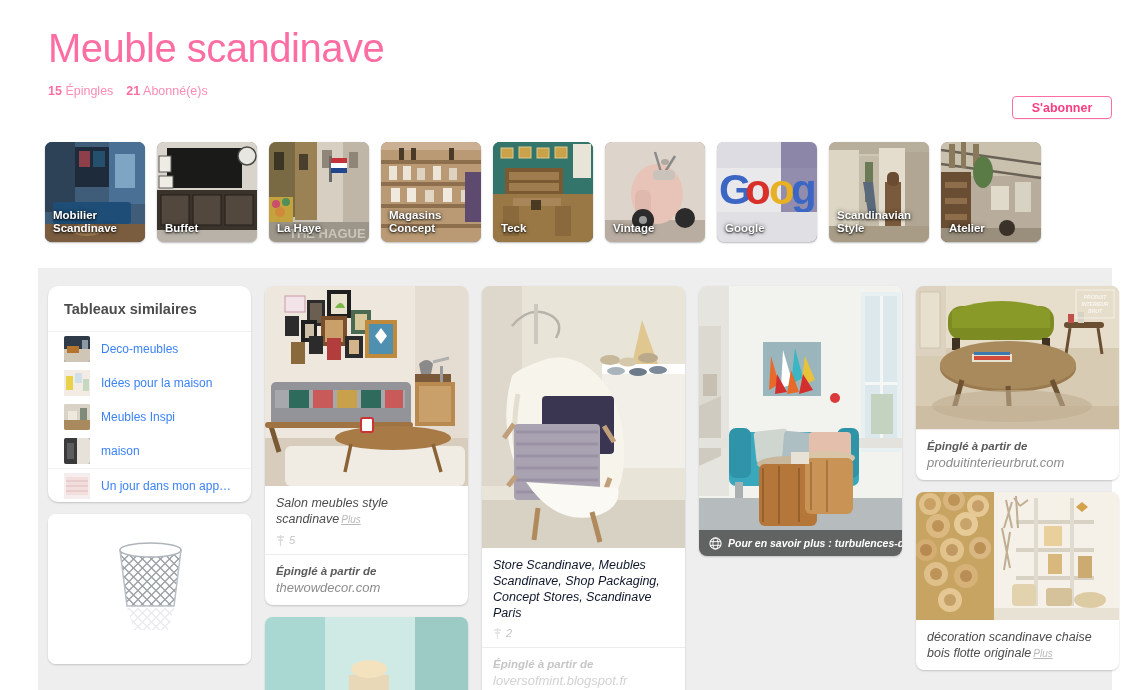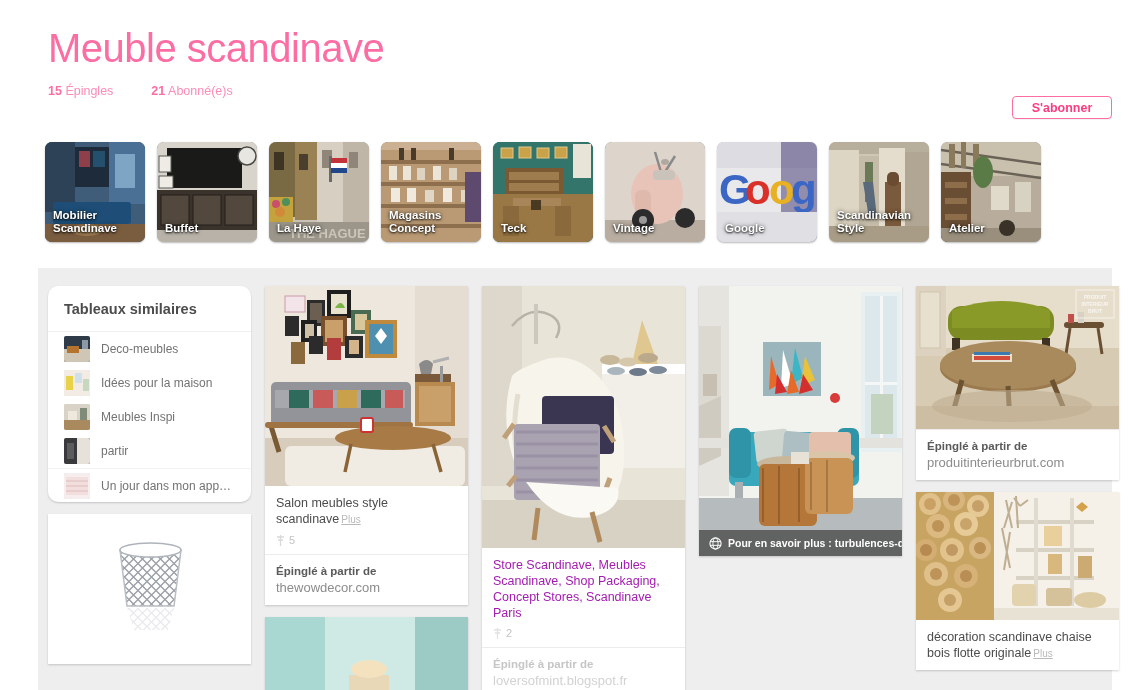--- a/index.html
+++ b/index.html
@@ -13,21 +13,21 @@
 
   
   .page-title {
     position: absolute; left: 48px; top: 26px;
     font-size: 40px; font-weight: normal; color: #fc6ea3;
     letter-spacing: -0.5px; line-height: 1.1;
   }
   .stats-row {
     position: absolute; left: 48px; top: 84px;
     font-size: 12.5px; color: #fc8cb6;
-    display: flex; gap: 38px; align-items: baseline;
+    display: flex; gap: 13px; align-items: baseline;
   }
   .stat { white-space: nowrap; }
   .stat b { color: #fc6ea3; font-weight: bold; }
 
   .subscribe-btn {
     position: absolute; right: 28px; top: 96px;
     width: 100px; height: 23px;
     border: 1px solid #fc6ea3; border-radius: 4px;
     background: #ffffff; color: #fc3d80;
     font-size: 12.5px; font-weight: bold;
@@ -64,32 +64,33 @@
     background: #eeeeee;
   }
   .columns {
     position: absolute; left: 10px; top: 18px;
     display: flex; gap: 14px;
   }
   .col { width: 203px; display: flex; flex-direction: column; gap: 12px; }
 
   .card {
     background: #ffffff;
-    border-radius: 0;
+    border-radius: 8px;
     box-shadow: 0 1px 2px rgba(0,0,0,0.18);
     overflow: hidden;
     cursor: pointer;
     position: relative;
+    font-style: italic;
   }
   .card .photo { position: relative; width: 100%; }
   .card .body { padding: 9px 11px 8px 11px; }
   .pin-title {
     font-size: 12.5px; color: #4c4c4c; line-height: 16px;
   }
-  .pin-title.faded { color: #a21caf; }
+  .pin-title.faded { color: #0f172a; }
   .plus-link {
     font-size: 10px; color: #b9b9b9;
     text-decoration: underline; margin-left: 2px;
     white-space: nowrap;
   }
   .pin-stats {
     margin-top: 6px; font-size: 11px; color: #c4c4c4;
     display: flex; align-items: center; gap: 4px;
   }
   .pin-icon { opacity: .55; display: inline-block; }
@@ -128,21 +129,21 @@
     cursor: pointer;
   }
   .similar-item + .similar-item { }
   .similar-item:last-child { border-top: 1px solid #f2f2f2; }
   .sim-thumb {
     width: 26px; height: 26px; border-radius: 2px;
     flex: 0 0 26px; overflow: hidden; position: relative;
     background: #cfcfcf;
   }
   .sim-label {
-    font-size: 12px; color: #737373;
+    font-size: 12px; color: #3b82f6;
     white-space: nowrap; overflow: hidden; text-overflow: ellipsis;
   }
   svg { display: block; }
 </style>
 </head>
 <body>
 
 <h1 class="page-title">Meuble scandinave</h1>
 
 <div class="stats-row">
@@ -381,21 +382,21 @@
         </div>
 
         <div class="similar-item">
           <span class="sim-thumb">
             <svg viewBox="0 0 26 26" width="26" height="26">
                 <rect width="26" height="26" fill="#3a3a3c"></rect>
                 <rect x="13" width="13" height="26" fill="#e6e2da"></rect>
                 <rect x="3" y="5" width="7" height="16" fill="#5c5c5e"></rect>
               </svg>
           </span>
-          <span class="sim-label">partir</span>
+          <span class="sim-label">maison</span>
         </div>
 
         <div class="similar-item">
           <span class="sim-thumb">
             <svg viewBox="0 0 26 26" width="26" height="26">
                 <rect width="26" height="26" fill="#f6eeee"></rect>
                 <rect x="2" y="4" width="22" height="18" fill="#f3dede"></rect>
                 <path d="M2 8 H24 M2 13 H24 M2 18 H24" stroke="#ddbcbc" stroke-width="1.2"></path>
               </svg>
           </span>

